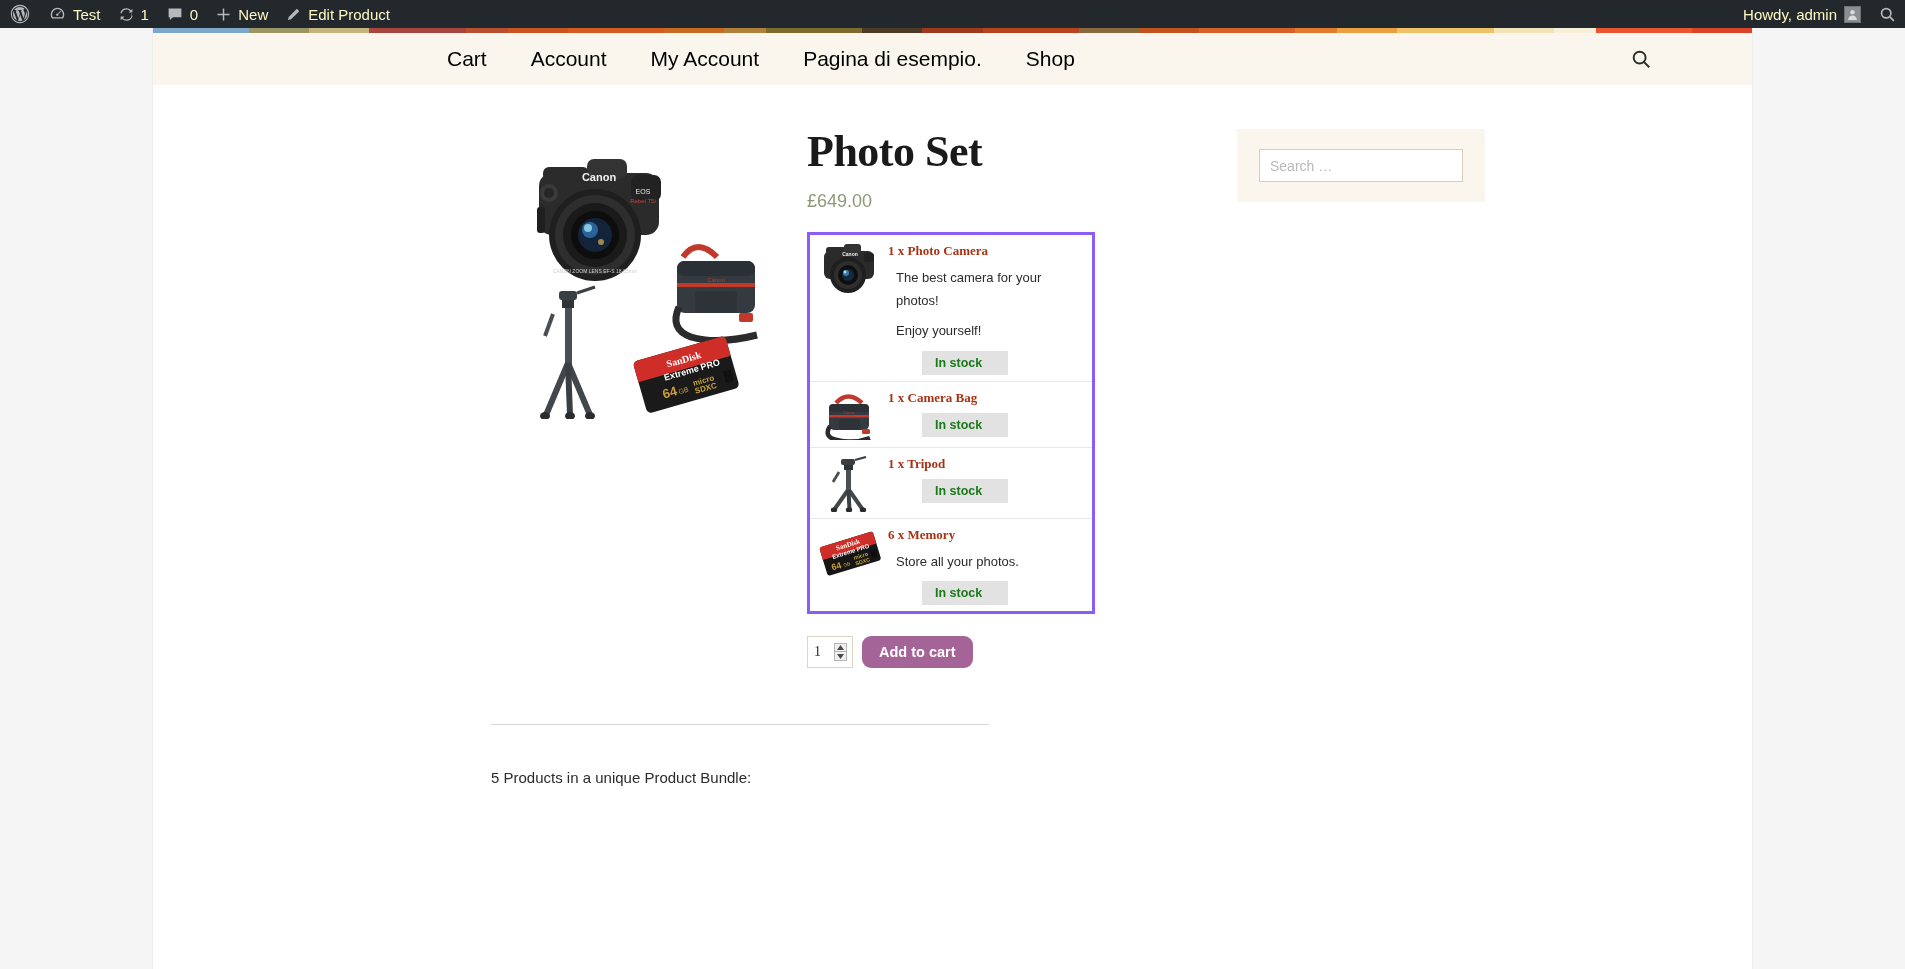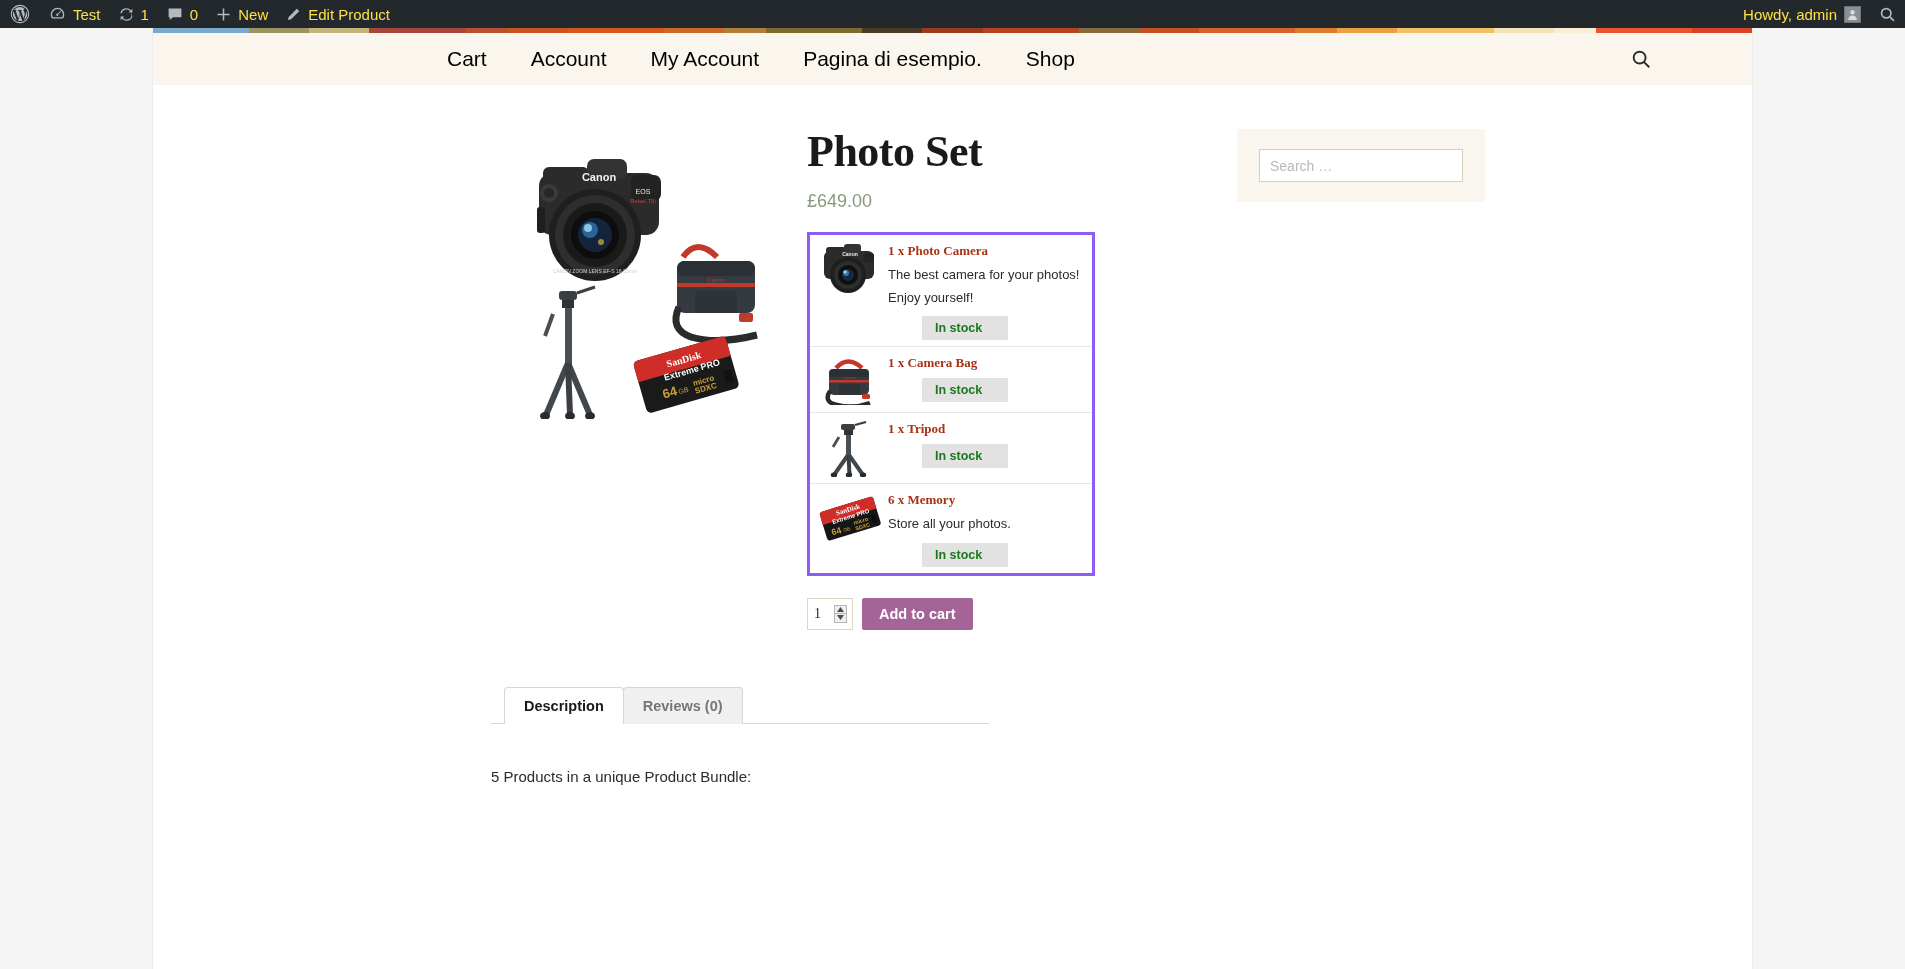--- a/index.html
+++ b/index.html
@@ -15,21 +15,21 @@
   
   #adminbar {
     position: absolute; top: 0; left: 0; width: 1905px; height: 28px;
     background: #23282d; color: #b4b9be;
     display: flex; align-items: center; font-size: 15px;
     z-index: 50;
   }
   .ab-group { display: flex; align-items: center; }
   .ab-item {
     display: flex; align-items: center; gap: 7px;
-    height: 28px; padding: 0 9px; color: #fde047;
+    height: 28px; padding: 0 9px; color: #fef9c3;
     white-space: nowrap; cursor: pointer;
   }
   .ab-spacer { flex: 1; }
   .wp-logo { width: 22px; height: 22px; }
   .ab-icon { display: inline-flex; align-items: center; justify-content: center; }
   .ab-count { font-size: 15px; }
   .ab-avatar {
     width: 17px; height: 17px; background: #8a8f94;
     display: inline-flex; align-items: center; justify-content: center;
     border: 1px solid #6d7276;
@@ -114,21 +114,21 @@
     display: flex; align-items: flex-start; justify-content: center;
     padding-top: 2px;
   }
   .bundle-info { flex: 1; padding-right: 0px; }
   .bundle-name {
     font-size: 13px; font-weight: 700; color: #a83214;
     font-family: "Liberation Serif", serif;
     margin: 2px 0 5px 0; line-height: 1.2;
   }
   .bundle-desc {
-    font-size: 13px; color: #2b2b2b; line-height: 1.75; margin: 0;
+    font-size: 13px; color: #2b2b2b; line-height: 1.75; margin: 8px;
   }
   .bundle-stock {
     background: #e2e2e2; color: #1a7a1a; font-weight: 700;
     font-size: 12.5px; padding: 5px 9px 5px 13px;
     margin-top: 7px; margin-left: 34px; width: 86px;
   }
 
   
   #cart-form { display: flex; align-items: center; margin-top: 22px; }
   #qty-wrap {
@@ -146,21 +146,21 @@
     width: 13px; height: 9px; background: #efefef; border: 1px solid #b5b5b5;
     display: flex; align-items: center; justify-content: center; cursor: pointer;
   }
   .spin-btn:last-child { border-top: none; }
   .spin-btn svg { display: block; }
   #add-to-cart {
     background: #a46497; color: #fff; border: none;
     font-family: "Liberation Sans", sans-serif;
     font-size: 14.5px; font-weight: 700;
     padding: 0 17px; height: 32px; margin-left: 9px;
-    border-radius: 2px; cursor: pointer; white-space: nowrap;
+    border-radius: 9px; cursor: pointer; white-space: nowrap;
   }
 
   
   #tabs-section { margin-top: 57px; width: 498px; }
   #tabs {
     display: flex; list-style: none; margin: 0; padding: 0 0 0 13px;
     position: relative; z-index: 2;
   }
   .tab {
     font-size: 14.5px; font-weight: 700;
@@ -498,24 +498,20 @@
                     </svg>
                 </span>
               </span>
             </div>
             <button id="add-to-cart">Add to cart</button>
           </div>
         </div>
       </div>
 
       <div id="tabs-section">
-        <ul id="tabs">
-            <li class="tab active">Description</li>
-            <li class="tab">Reviews (0)</li>
-          </ul>
         <div id="tabs-divider"></div>
         <div id="tab-panel">
           <p id="desc-text">5 Products in a unique Product Bundle:</p>
         </div>
       </div>
     </main>
 
     <aside id="secondary">
       <div id="search-widget">
         <input id="sidebar-search-input" type="text" placeholder="Search …" style="">

